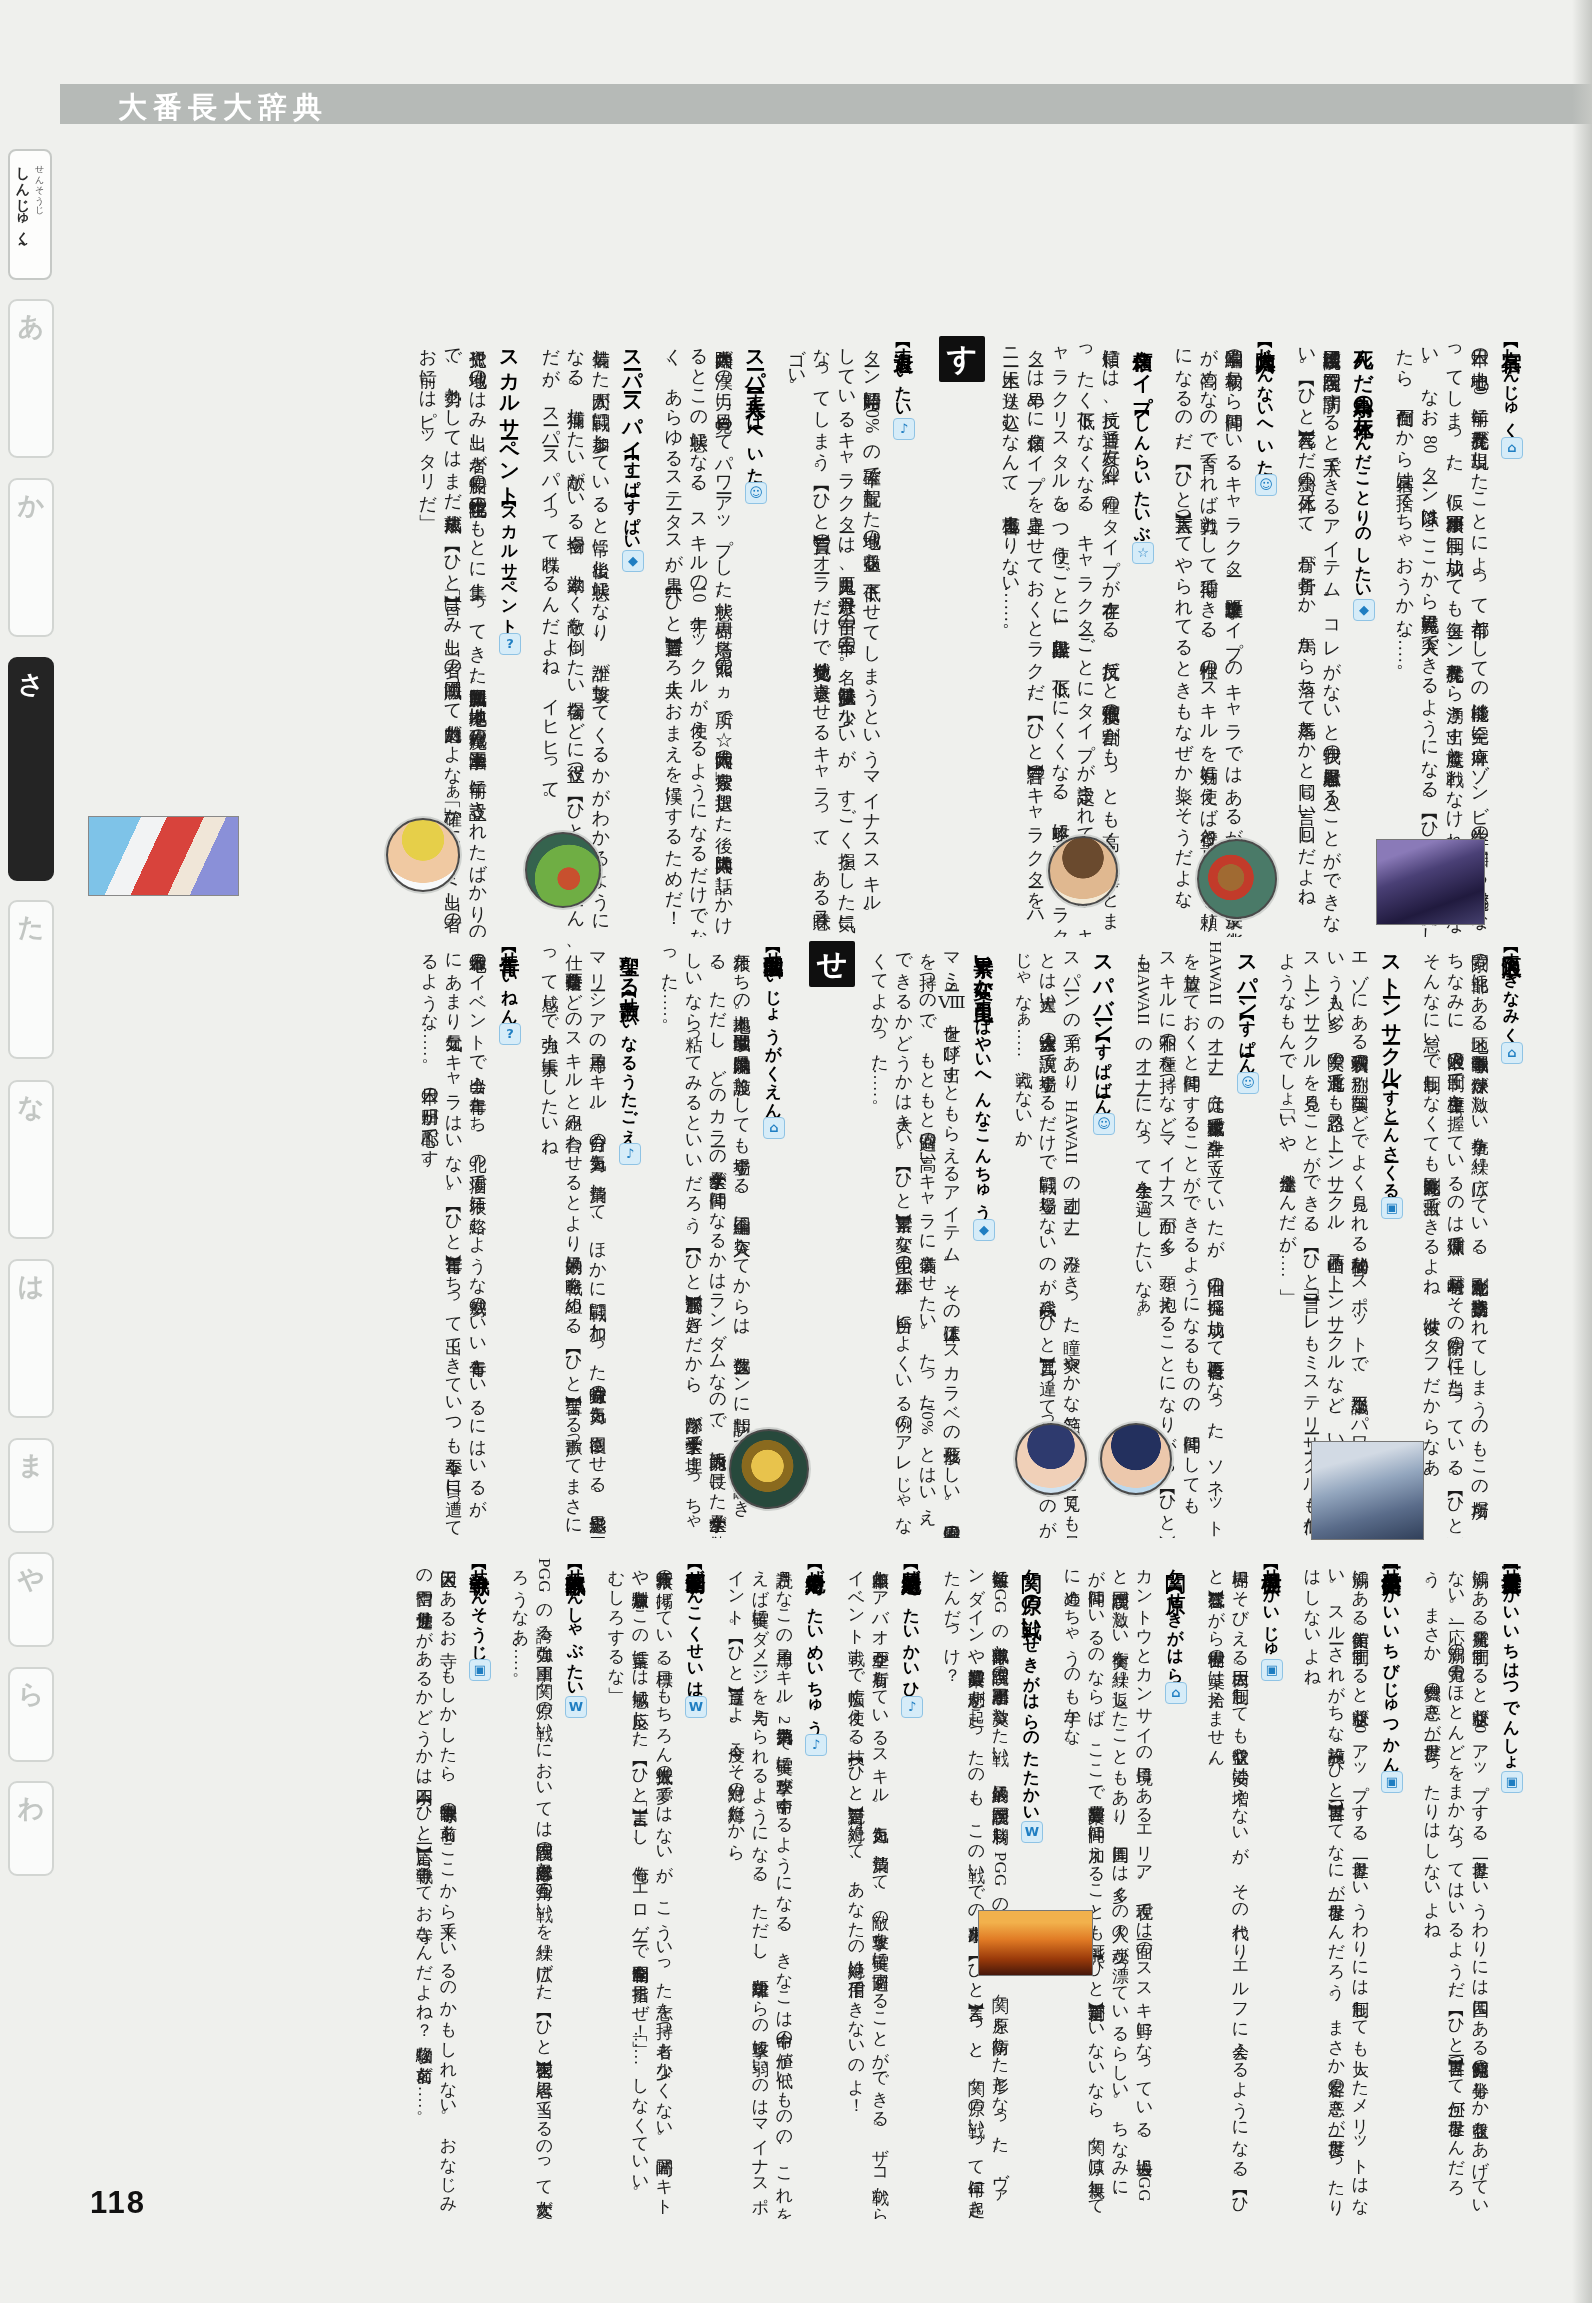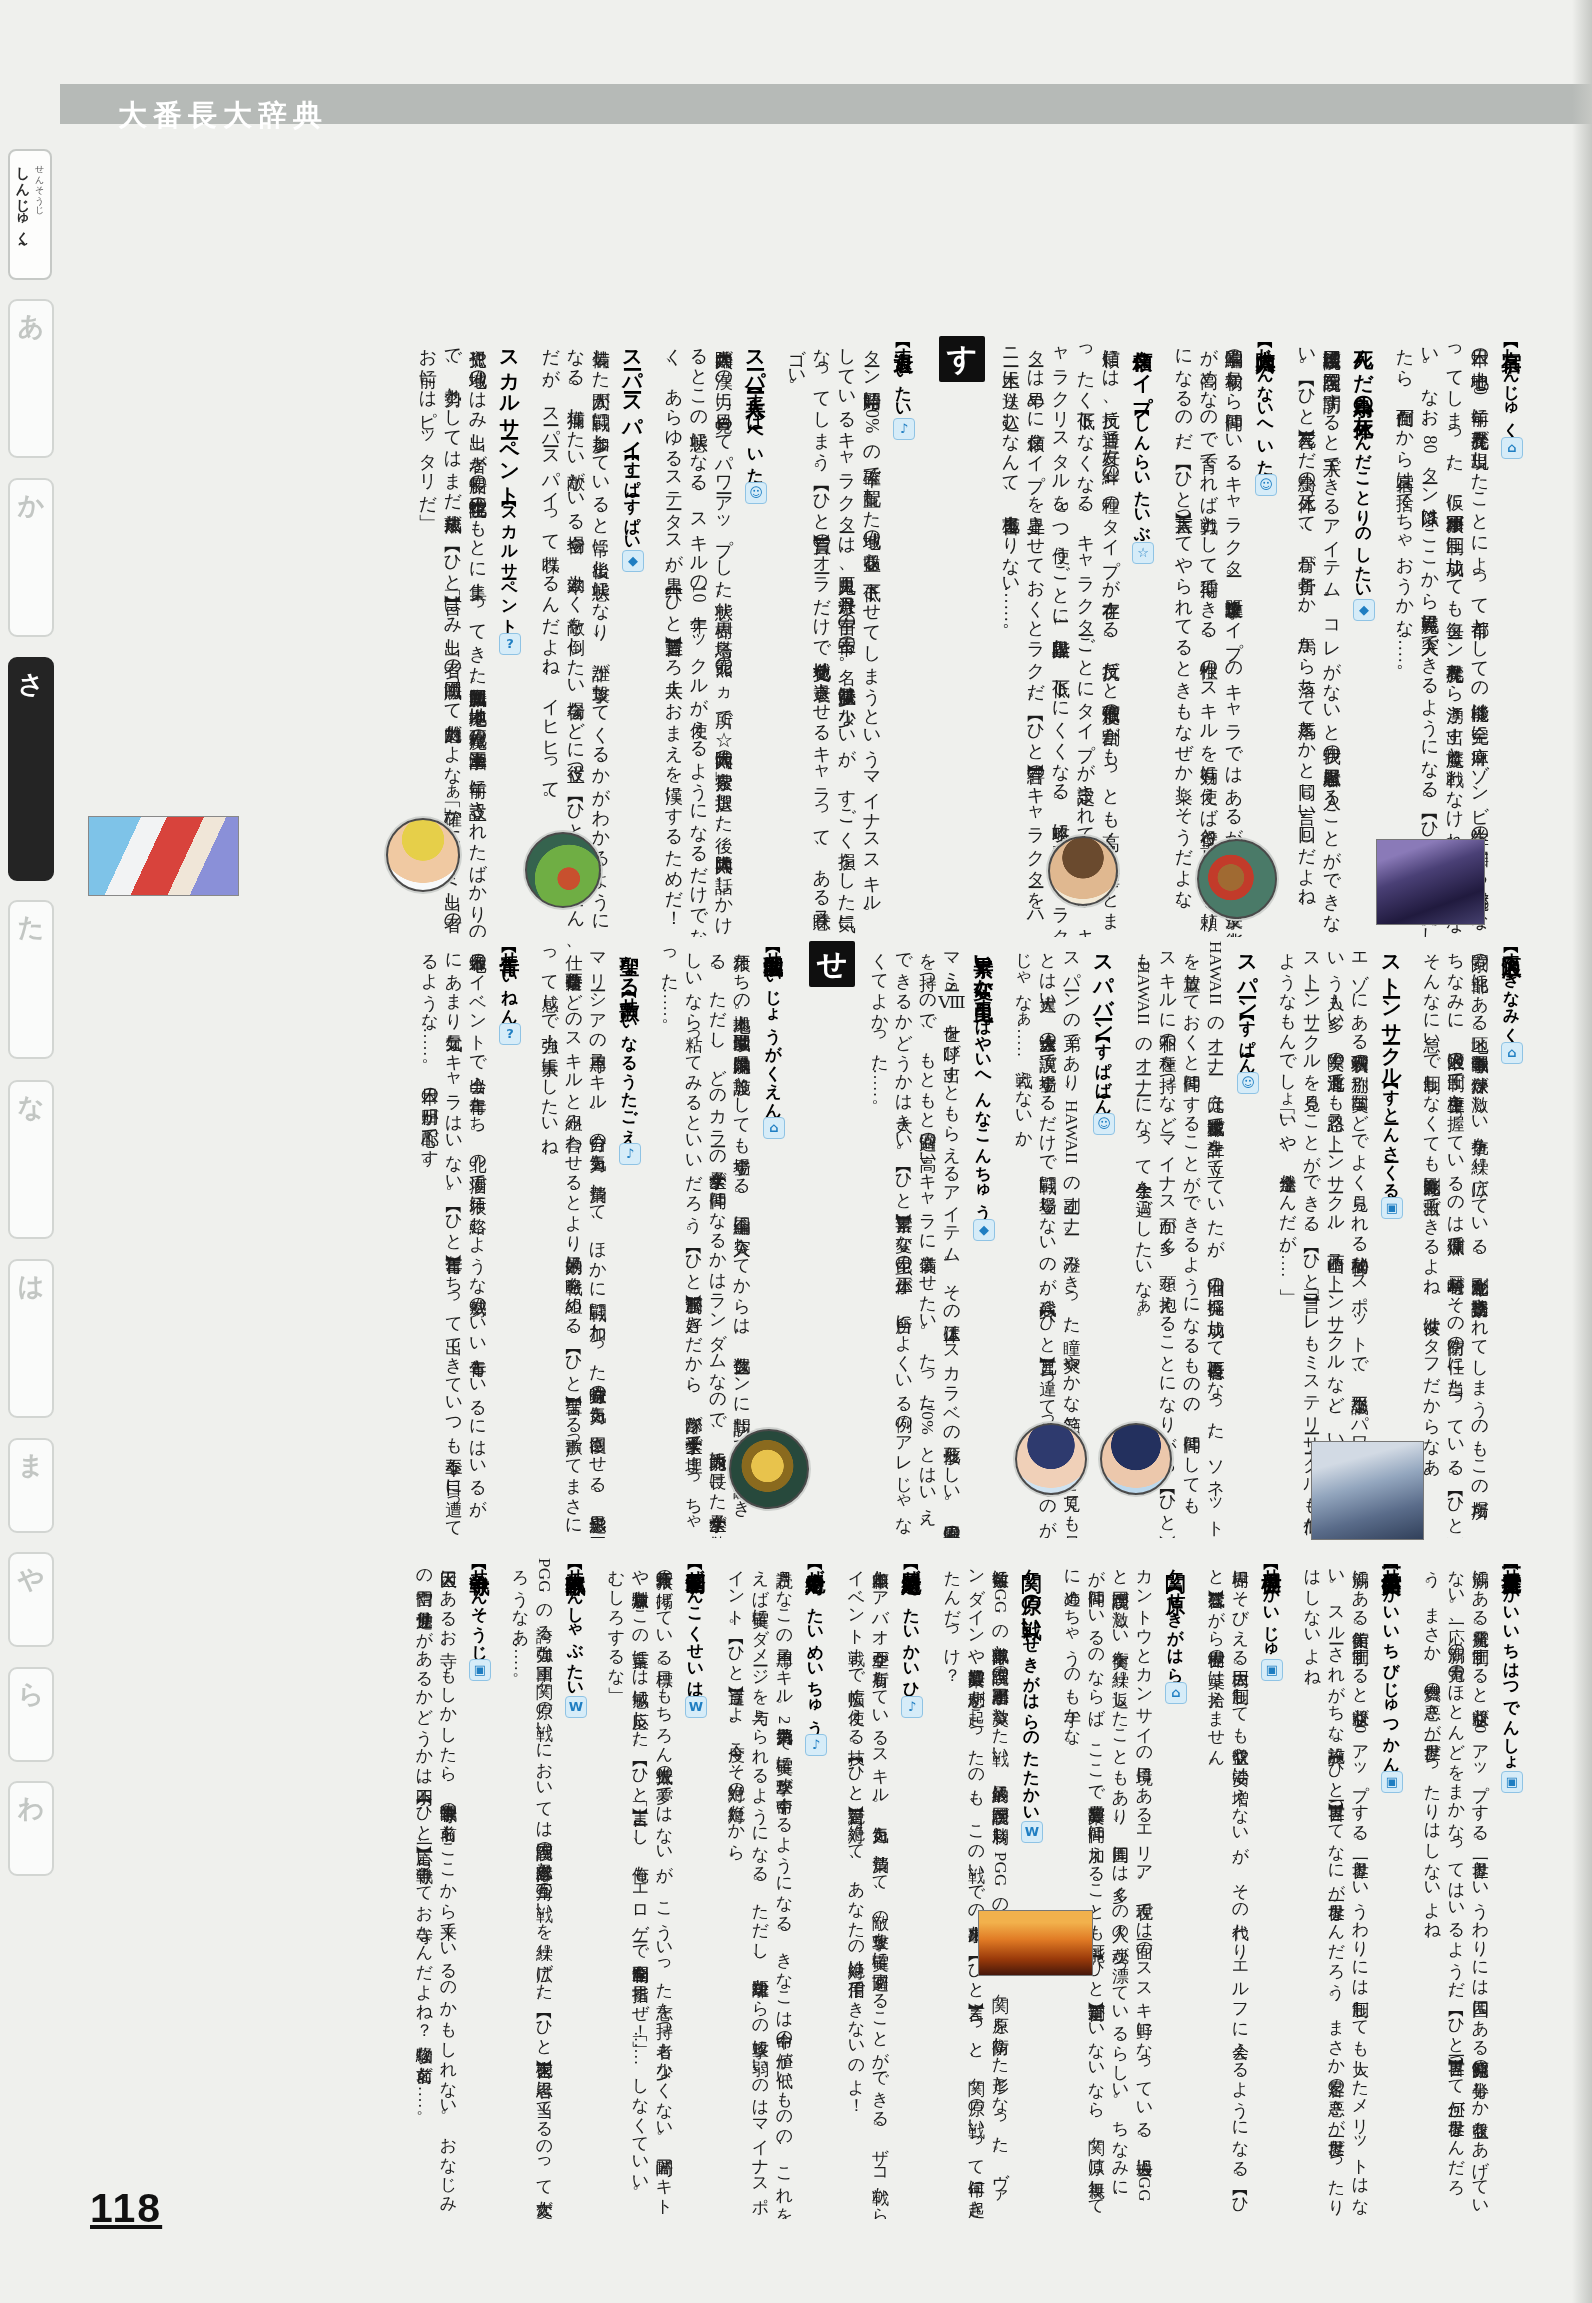--- a/index.html
+++ b/index.html
@@ -2,21 +2,21 @@
 <html><head>
 <meta charset="utf-8">
 <style>
   html,body{margin:0;padding:0;}
   body{font-family:"Liberation Serif","DejaVu Serif",serif;}
   .page{position:relative;width:1592px;height:2303px;background:#eff0ed;overflow:hidden;}
 
   
   .header-bar{position:absolute;left:60px;top:84px;right:0;height:40px;background:#b6bab7;}
   .header-bar span{position:absolute;left:58px;top:4px;color:#ffffff;font-family:"Liberation Sans","DejaVu Sans",sans-serif;
-    font-weight:bold;font-size:29px;letter-spacing:6px;margin-top:8px;}
+    font-weight:bold;font-size:29px;letter-spacing:6px;}
 
   
   .rail{position:absolute;left:6px;top:0;width:54px;height:100%;}
   .range-tab{position:absolute;left:2px;top:149px;width:44px;height:131px;background:#fdfdfc;
     border:2px solid #c6c9c6;border-radius:8px;display:flex;justify-content:center;padding-top:6px;box-sizing:border-box;}
   .range-tab .rt-main{writing-mode:vertical-rl;font-family:"Liberation Sans",sans-serif;font-weight:bold;font-size:14px;color:#2b2b2b;}
   .range-tab .rt-sub{writing-mode:vertical-rl;font-family:"Liberation Sans",sans-serif;font-size:9px;color:#555;margin-top:2px;}
   .tab{position:absolute;left:2px;width:46px;background:#fafbfa;border:2px solid #d2d5d2;border-radius:9px;
     font-family:"Liberation Sans",sans-serif;font-weight:bold;font-size:26px;color:#c2c6c3;text-align:center;
     padding-top:8px;box-sizing:border-box;}
@@ -59,21 +59,21 @@
   #img-spaban{left:1015px;top:1423px;width:68px;height:68px;
     background:radial-gradient(circle at 50% 30%,#2e3a6e 0 40%,#f0d0b8 41% 72%,#cfe2f0 73%);}
   #img-spahn{left:1100px;top:1423px;width:68px;height:68px;
     background:radial-gradient(circle at 50% 30%,#23305e 0 42%,#ecc8ac 43% 72%,#bcd8ec 73%);}
   #img-suginami{left:1311px;top:1441px;width:111px;height:97px;
     background:linear-gradient(165deg,#d2dae4 0 22%,#93a6be 45%,#5a6c8a 72%,#31405a);}
   #img-sekigahara{left:978px;top:1910px;width:113px;height:64px;
     background:linear-gradient(180deg,#f2b14c 0 18%,#e07a24 45%,#9a3a0a 75%,#46170a);}
 
   .pagenum{position:absolute;left:90px;top:2185px;font-family:"Liberation Sans","DejaVu Sans",sans-serif;
-    font-weight:bold;font-size:41px;color:#111;letter-spacing:2px;text-decoration:underline;}
+    font-weight:bold;font-size:31px;color:#111;letter-spacing:2px;}
   .edge{position:absolute;right:0;top:0;width:20px;height:100%;
     background:linear-gradient(to left,#c6c8c4,rgba(198,200,196,0));}
 </style>
 </head>
 <body>
 
 <div class="page">
 
   <div class="header-bar">
     <span>大番長大辞典</span>

